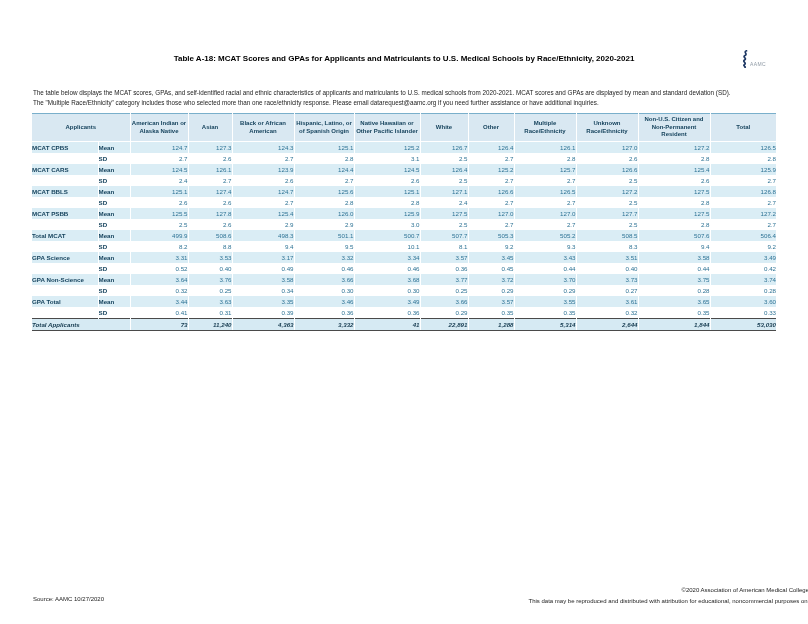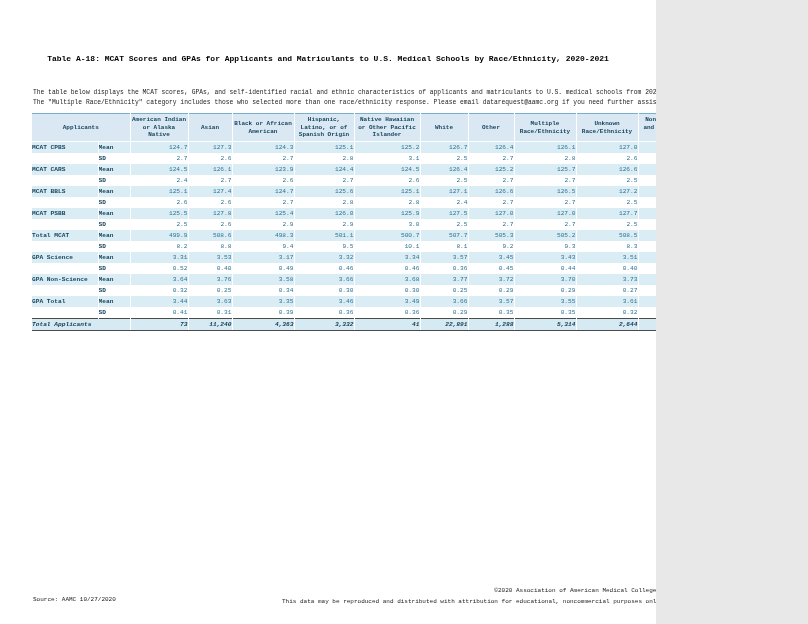--- a/index.html
+++ b/index.html
@@ -1,18 +1,18 @@
 <!DOCTYPE html>
 <html><head>
 <meta charset="utf-8">
 <style>
   html,body { margin:0; padding:0; background:#e8e8e8; }
   .page {
-    position:relative; width:656px; height:624px; background:#ffffff;
-    overflow:hidden; font-family:Liberation Mono, monospace; color:#1a1a1a;
+    position:relative; width:808px; height:624px; background:#ffffff;
+    overflow:hidden; font-family:Liberation Sans, sans-serif; color:#1a1a1a;
   }
   .title {
     position:absolute; top:54px; left:0; width:100%; text-align:center;
     font-size:8px; font-weight:bold; color:#000; white-space:nowrap;
   }
   .logo { position:absolute; top:50px; left:741px; display:flex; align-items:flex-end; }
   .logo-text { font-size:5px; color:#8e99a4; letter-spacing:.4px; margin-left:1px; margin-bottom:1px; }
   .desc {
     position:absolute; top:88px; left:33px; font-size:6.3px; line-height:10px;
     color:#1c1c1c; white-space:nowrap;

